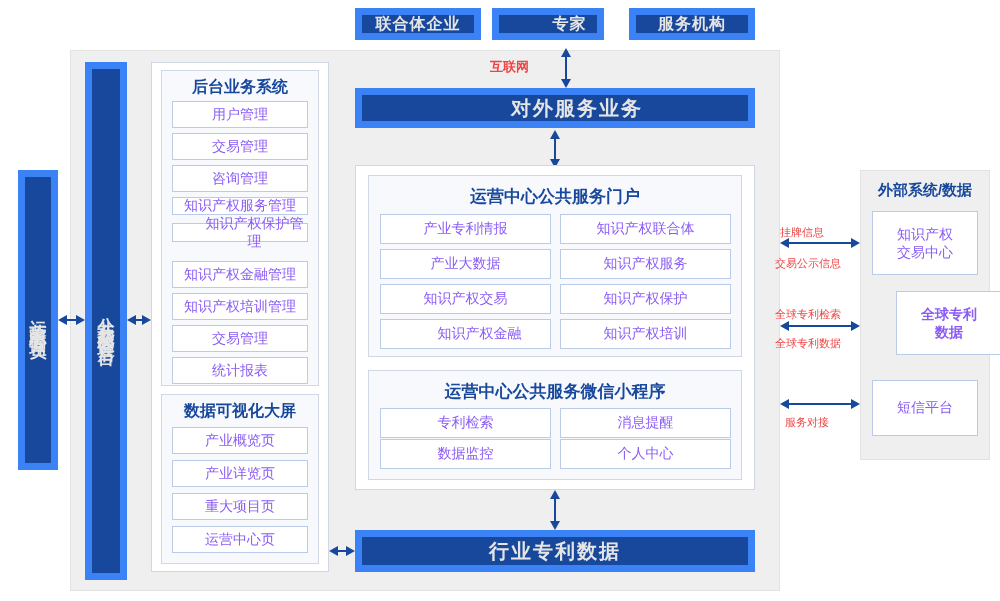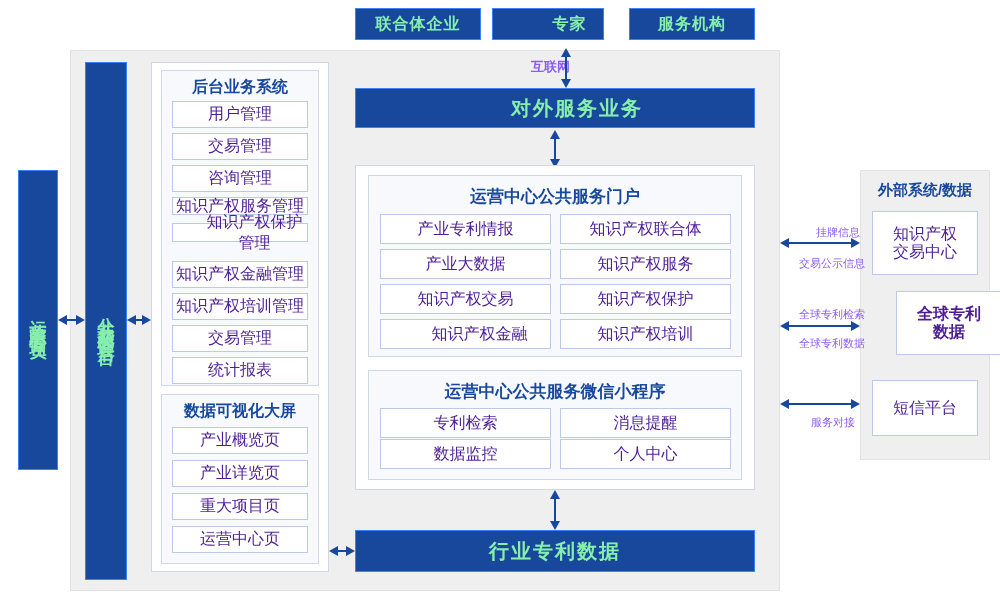--- a/index.html
+++ b/index.html
@@ -11,40 +11,40 @@
     position:relative;
     overflow:hidden;
   }
   .abs{position:absolute;box-sizing:border-box;}
   .cbox{
     display:flex;align-items:center;justify-content:center;text-align:center;
     box-sizing:border-box;
   }
   
   .solid{
-    background:#17489c;color:#86efac;font-weight:bold;
-    border:1px solid #3b82f6;
+    background:#17489c;color:#e5e5e5;font-weight:bold;
+    border:7px solid #3b82f6;
   }
   .solid.big{font-size:20px;letter-spacing:2px;}
   .solid.top{font-size:16px;font-weight:bold;letter-spacing:1px;}
   .lightw{
-    background:#ffffff;border:1px solid #b9cbe6;color:#4c1d95;font-size:16px;
+    background:#ffffff;border:1px solid #b9cbe6;color:#8b5cf6;font-size:14px;
   }
   
   .graybox{background:#efefef;border:1px solid #e2e2e2;}
   .panel{background:#ffffff;border:1px solid #cfd8e4;}
   .panel-inner{background:#f7f9fd;border:1px solid #cfd8e4;}
   .sect-title{
     font-size:16px;font-weight:bold;color:#17489c;text-align:center;
   }
   .vert{
     writing-mode:vertical-rl;text-orientation:upright;
     letter-spacing:4px;
   }
-  .lbl{font-size:11px;color:#8b5cf6;text-align:right;white-space:nowrap;}
+  .lbl{font-size:11px;color:#ef4444;text-align:left;white-space:nowrap;}
   svg.arrow{position:absolute;overflow:visible;}
   .ext-title{font-size:15px;font-weight:bold;color:#17489c;text-align:center;}
 </style>
 </head>
 <body>
 
 <div class="abs cbox solid top" style="left:355px;top:8px;width:126px;height:32px;">
   <span>联合体企业</span>
 </div>
 <div class="abs cbox solid top" style="left:492px;top:8px;width:112px;height:32px;padding-left:43px;">

